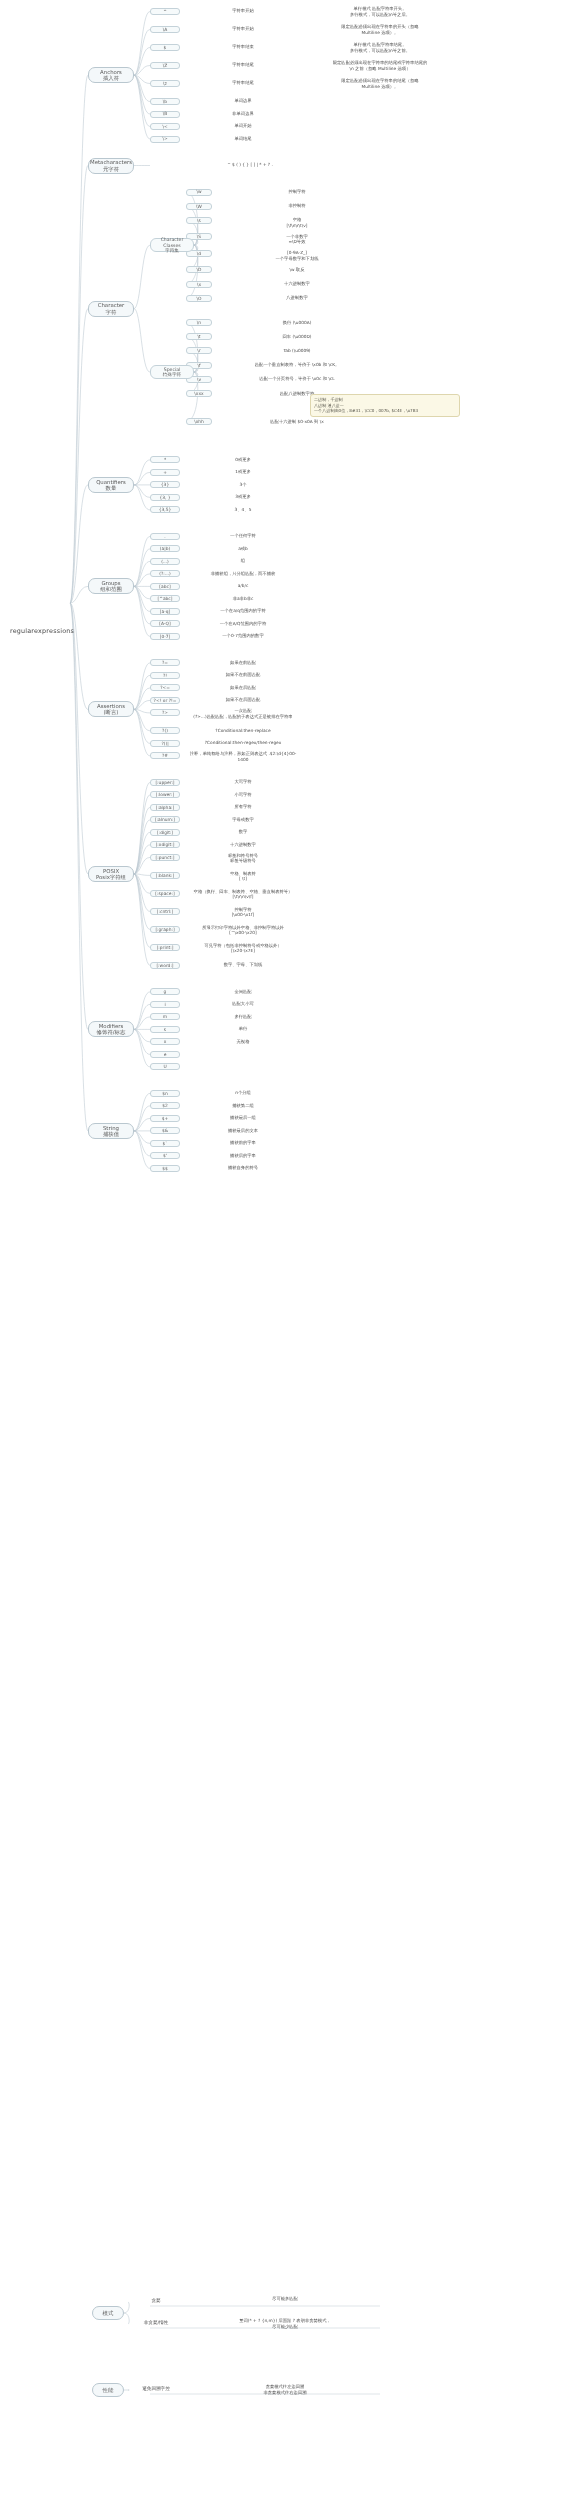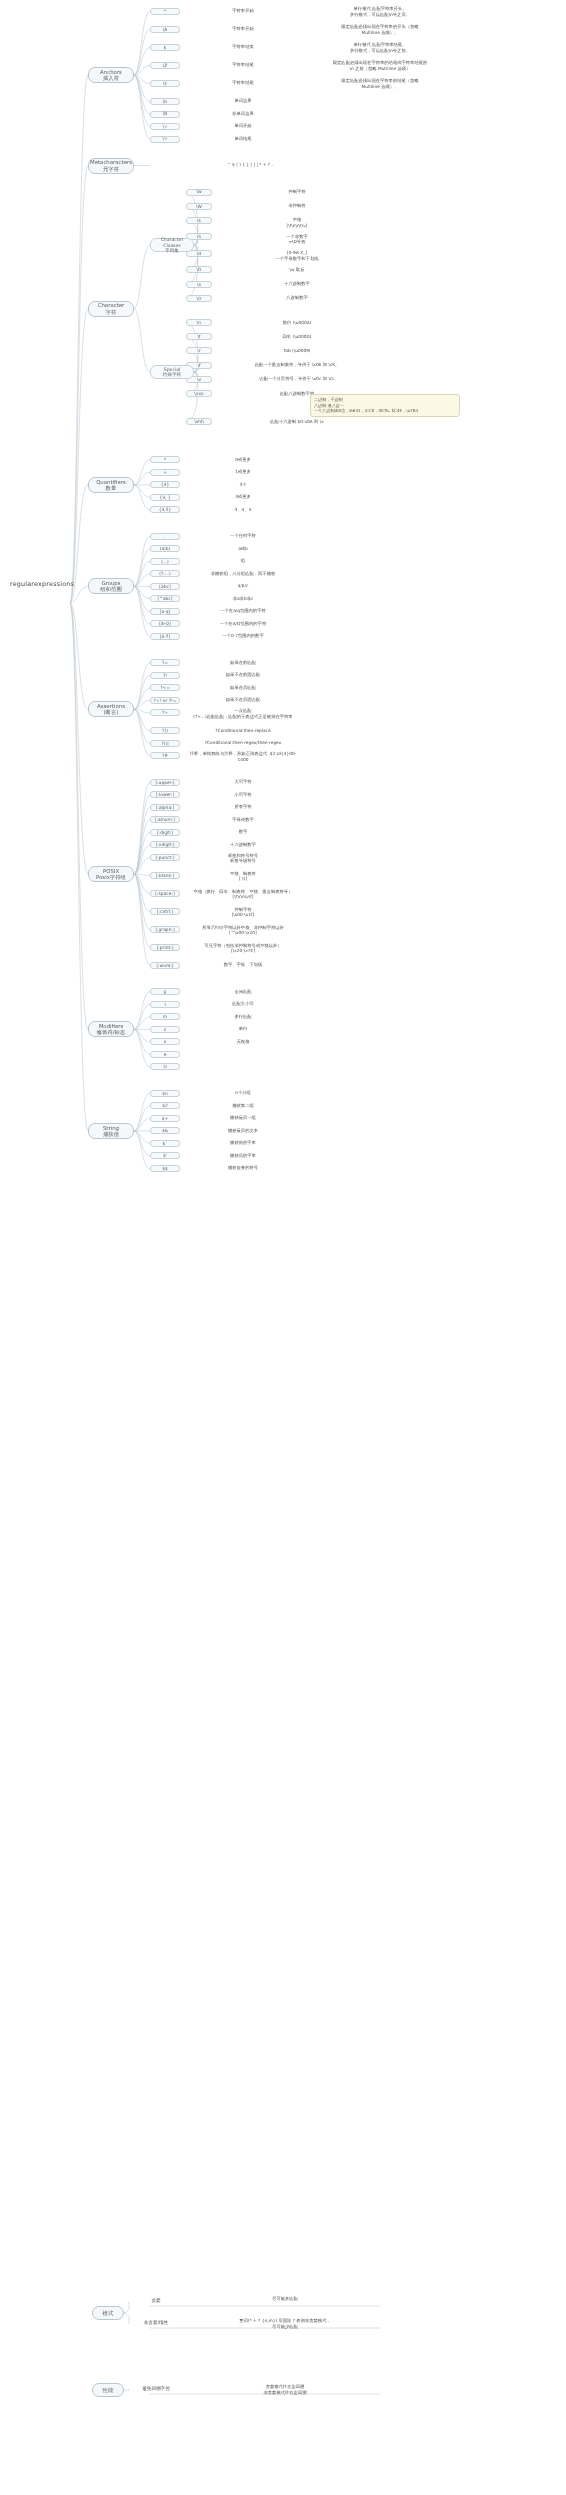--- a/index.html
+++ b/index.html
@@ -341,21 +341,21 @@
       <div class="node l2" style="left: 150px; top: 1127.4px; width: 30px; height: 7px;">$&amp;</div>
       <div class="node leafc" style="left: 188px; top: 1126.4px; width: 110px; min-height: 8px;">捕获最后的文本</div>
       <div class="node l2" style="left: 150px; top: 1139.9px; width: 30px; height: 7px;">$`</div>
       <div class="node leafc" style="left: 188px; top: 1138.9px; width: 110px; min-height: 8px;">捕获前的字串</div>
       <div class="node l2" style="left: 150px; top: 1152.4px; width: 30px; height: 7px;">$'</div>
       <div class="node leafc" style="left: 188px; top: 1151.4px; width: 110px; min-height: 8px;">捕获后的字串</div>
       <div class="node l2" style="left: 150px; top: 1164.9px; width: 30px; height: 7px;">$$</div>
       <div class="node leafc" style="left: 188px; top: 1163.9px; width: 110px; min-height: 8px;">捕获自身的符号</div>
       <div class="node l1" style="left: 88px; top: 1122.9px; width: 46px; height: 16px;">String
 捕获值</div>
-      <div class="node root" style="left: 14px; top: 580px; width: 56px; height: 10px;">regularexpressions</div>
+      <div class="node root" style="left: 14px; top: 627px; width: 56px; height: 10px;">regularexpressions</div>
       <div class="node plain" style="left: 126px; top: 2298px; width: 60px;">贪婪</div>
       <div class="node leafc" style="left: 200px; top: 2296px; width: 170px;">尽可能多匹配</div>
       <div class="node plain" style="left: 126px; top: 2320px; width: 60px;">非贪婪/惰性</div>
       <div class="node leafc" style="left: 200px; top: 2318px; width: 170px;">量词(* + ? {n,m}) 后面跟 ? 表明非贪婪模式，
 尽可能少匹配</div>
       <div class="node l1" style="left: 92px; top: 2306px; width: 32px; height: 14px;">模式</div>
       <div class="node plain" style="left: 126px; top: 2386px; width: 60px;">避免回溯字控</div>
       <div class="node leafc" style="left: 200px; top: 2384px; width: 170px;">贪婪模式往左边回溯
 非贪婪模式往右边回溯</div>
       <div class="node l1" style="left: 92px; top: 2383px; width: 32px; height: 14px;">性能</div>

